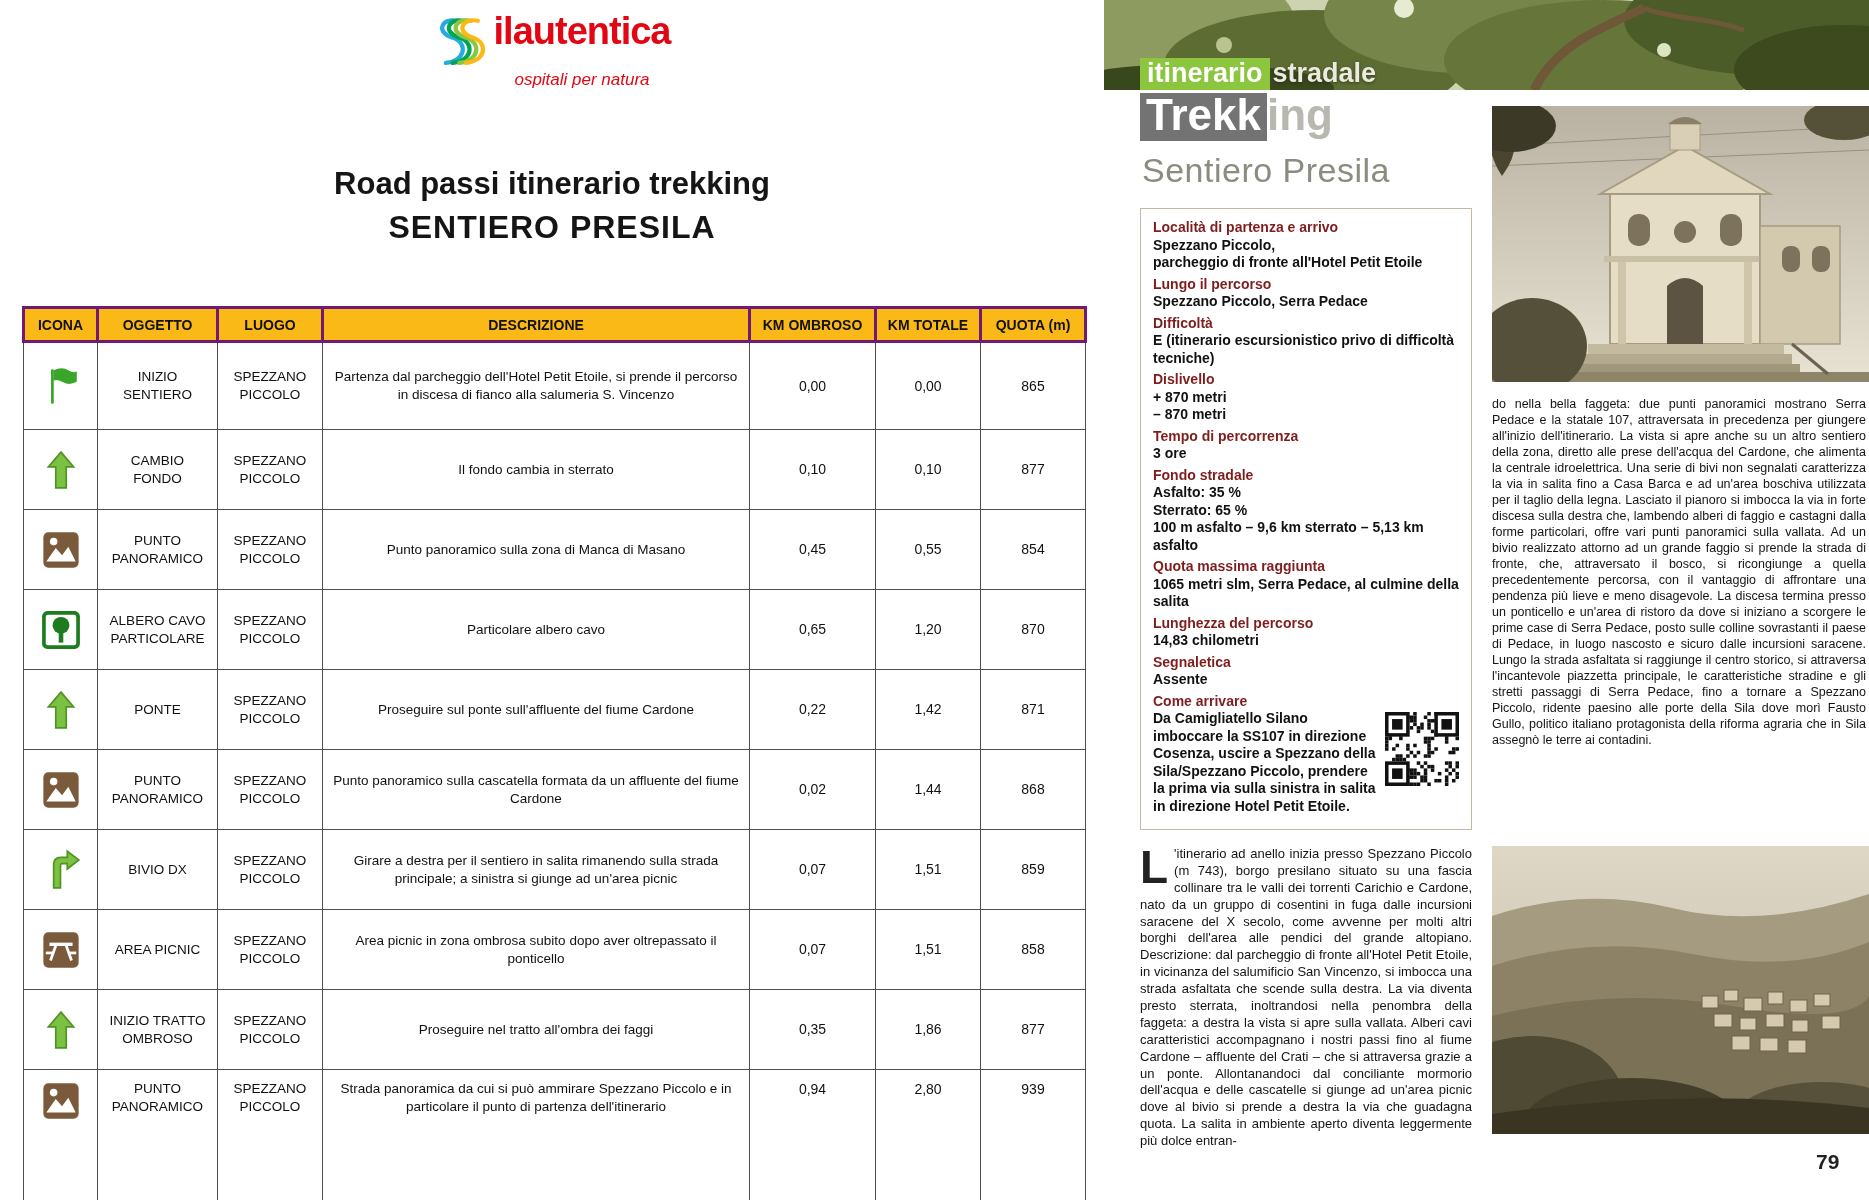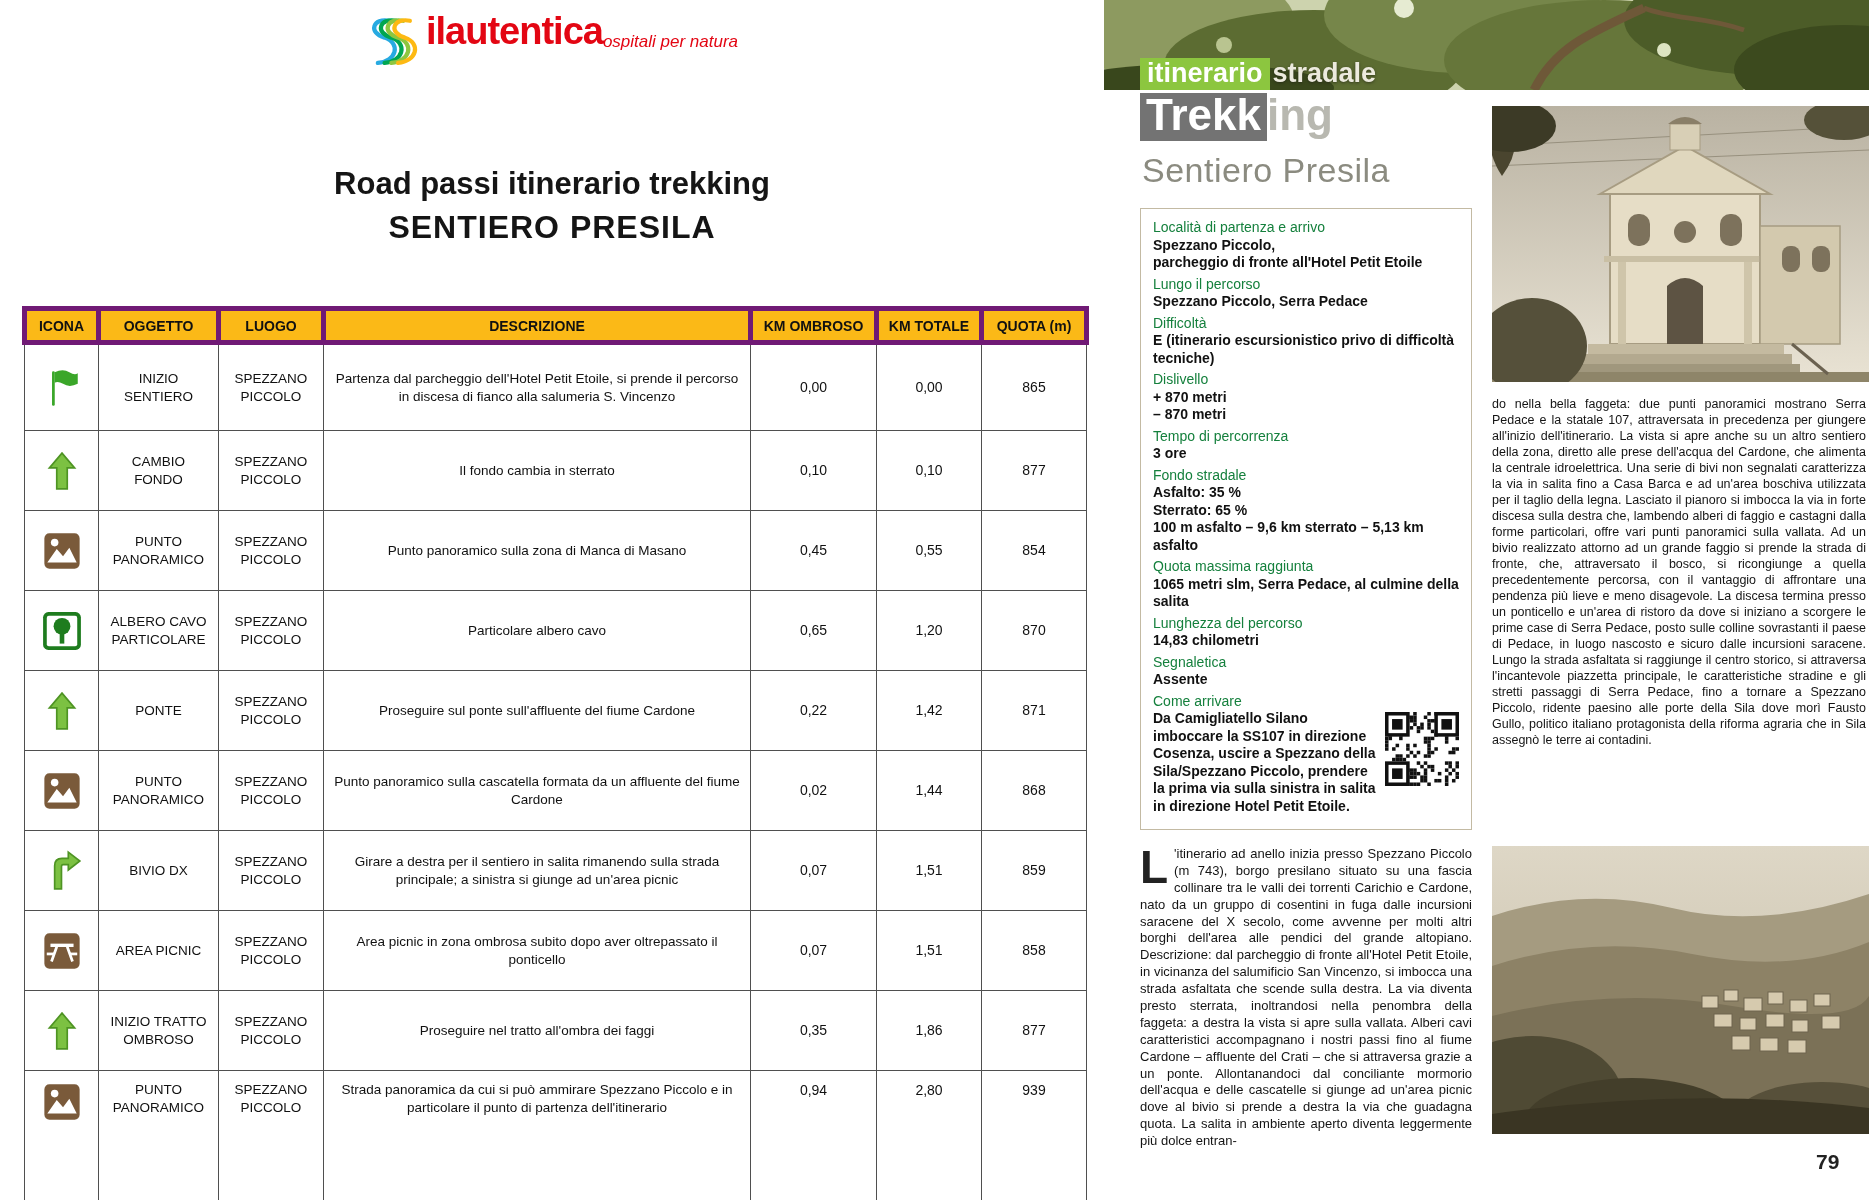--- a/index.html
+++ b/index.html
@@ -6,29 +6,29 @@
   html,body{background:#ffffff}
   body{font-family:"Liberation Sans", sans-serif;}
   .canvas{position:relative;width:1869px;height:1200px;background:#fff;overflow:hidden}
   .page{position:absolute;top:0;height:1200px;background:#fff}
   .left-page{left:0;width:1104px}
   .right-page{left:1104px;width:765px}
 
   
   .logo{position:absolute;top:12px;left:0;width:100%;display:flex;justify-content:center;align-items:flex-start;gap:6px}
   .logo-mark svg{width:54px;height:58px}
-  .logo-textcol{display:flex;flex-direction:row;align-items:flex-end}
+  .logo-textcol{display:flex;flex-direction:column;align-items:center}
   .logo-brand{font-size:38px;font-weight:bold;color:#e30613;letter-spacing:-1px;line-height:1.05}
   .logo-tagline{font-family:Liberation Sans, sans-serif;font-style:italic;font-size:17px;color:#e30613;margin-top:18px}
   .rb-title{position:absolute;top:166px;left:0;width:100%;text-align:center;color:#151515}
   .rb-title-1{font-size:31px;font-weight:bold}
   .rb-title-2{font-size:32px;font-weight:bold;letter-spacing:1px;margin-top:7px}
 
   table.roadbook{position:absolute;left:22px;top:306px;width:1062px;border-collapse:collapse;table-layout:fixed}
-  .roadbook th{background:#fbb917;border:5px solid #701a75;font-size:14px;font-weight:bold;color:#111;height:34px;text-align:center;padding:2px}
+  .roadbook th{background:#fbb917;border:3px solid #701a75;font-size:14px;font-weight:bold;color:#111;height:34px;text-align:center;padding:2px}
   .roadbook td{border:1px solid #4f4f4f;font-size:13.5px;color:#111;text-align:center;vertical-align:middle;padding:6px 8px;line-height:1.3}
   .roadbook tbody tr{height:80px}
   .roadbook tbody tr:first-child{height:88px}
   .roadbook tbody tr:last-child{height:150px}
   .roadbook tbody tr:last-child td{vertical-align:top;padding-top:10px}
   td.c-num{font-size:14px}
   .ticon{display:inline-flex;vertical-align:middle}
   .ticon svg{width:42px;height:42px}
 
   
@@ -36,21 +36,21 @@
   .banner svg{width:100%;height:100%;display:block}
   .kicker{position:absolute;top:58px;left:36px;font-size:27px;font-weight:bold;line-height:1;white-space:nowrap}
   .kicker-hl{background:#8cc63f;color:#fff;padding:2px 7px 3px;display:inline-block}
   .kicker-rest{color:#eceade;margin-left:3px;text-shadow:0 1px 3px rgba(30,30,20,.6)}
   .trekking{position:absolute;top:93px;left:36px;font-size:44px;font-weight:bold;line-height:1;white-space:nowrap}
   .trekking-hl{background:#737373;color:#fff;padding:0 6px 4px;display:inline-block}
   .trekking-rest{color:#b8b8b0}
   .article-title{position:absolute;top:151px;left:38px;font-size:34px;color:#8b8b80;letter-spacing:.5px}
 
   .info-box{position:absolute;top:208px;left:36px;width:332px;min-height:620px;border:1px solid #c3baa3;padding:10px 12px;background:#fff}
-  .info-label{color:#15803d;font-weight:normal;font-size:14px;line-height:1.25}
+  .info-label{color:#7f1d1d;font-weight:bold;font-size:14px;line-height:1.25}
   .info-value{font-weight:bold;font-size:14px;line-height:1.25;color:#111;white-space:pre-line;margin-bottom:4px}
   .qr{float:right;width:74px;height:74px;margin:2px 0 2px 8px}
   .qr svg{width:74px;height:74px;display:block}
 
   .article-col{position:absolute;text-align:justify;color:#141414}
   .col1{top:846px;left:36px;width:332px;font-size:13px;line-height:1.3}
   .col2{top:396px;left:388px;width:374px;font-size:12.5px;line-height:1.28}
   .dropcap{float:left;font-size:46px;line-height:38px;padding:2px 6px 0 0;color:#222;font-weight:bold}
 
   .photo-church{position:absolute;top:106px;left:388px;width:377px;height:276px;overflow:hidden}

